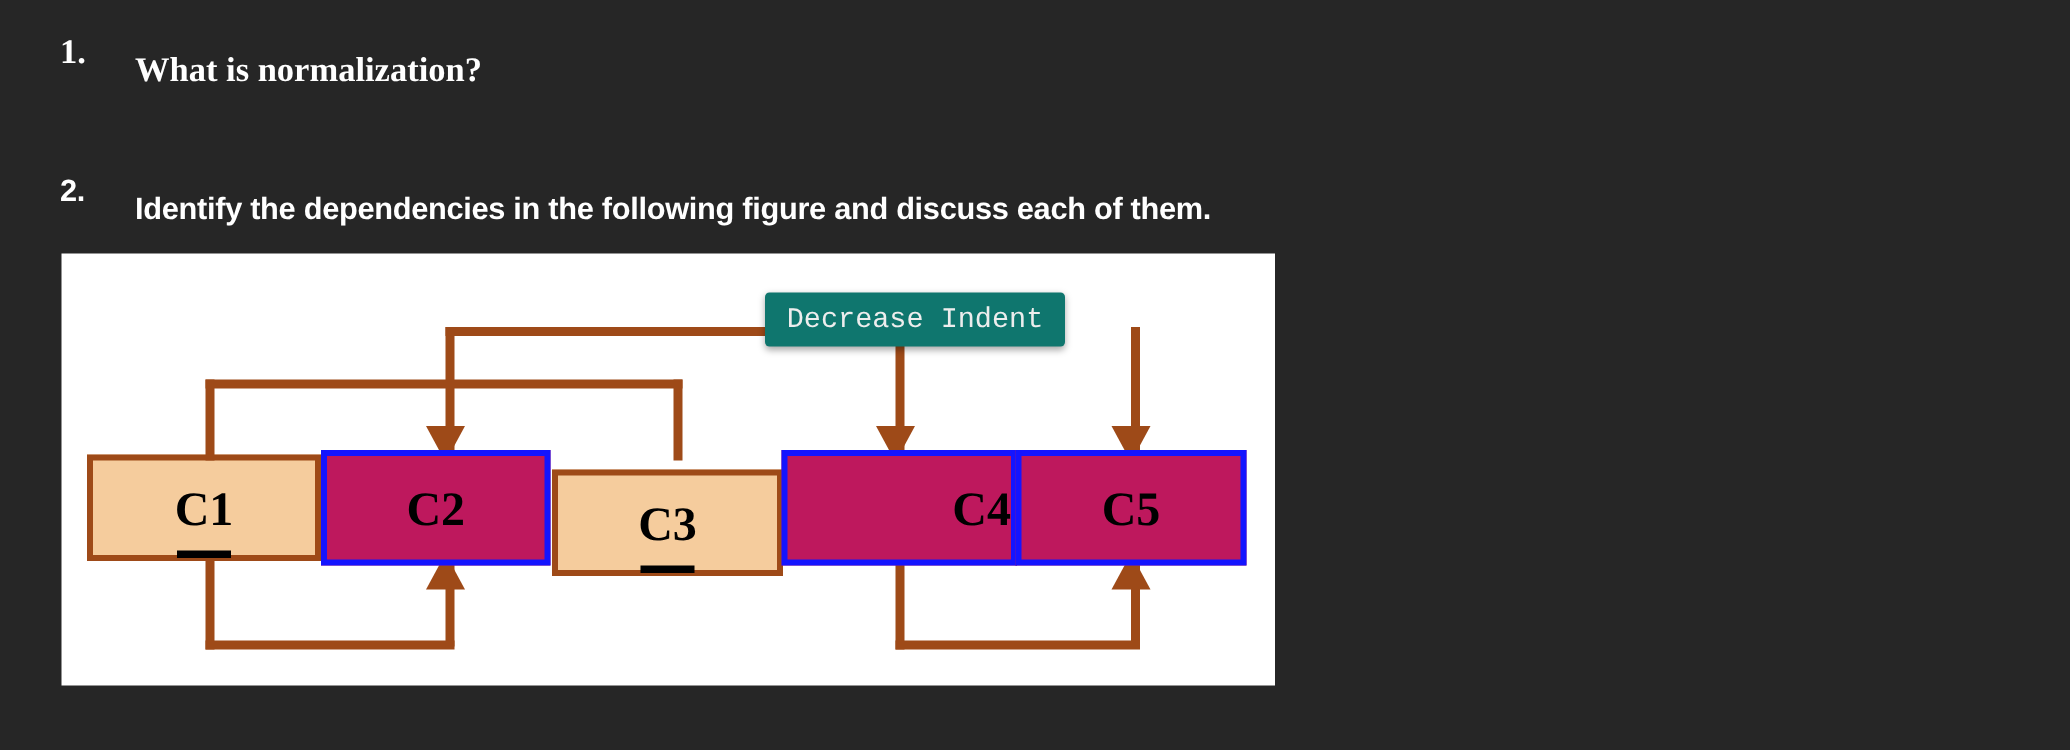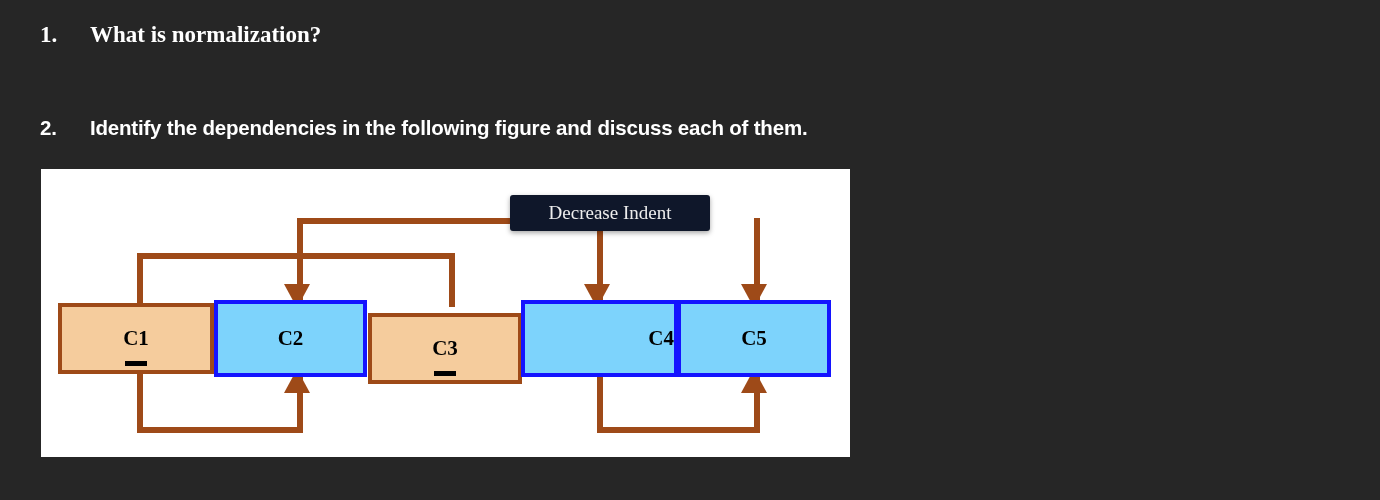--- a/index.html
+++ b/index.html
@@ -21,21 +21,21 @@
     color: #ffffff;
     white-space: nowrap;
   }
   .q-num {
     position: absolute;
     left: 0;
     top: 0;
   }
   .q-text {
     position: absolute;
-    top: 0;
+    top: 12px;
     text-align: right;
   }
 
   #question-1 { left: 40px; top: 22px; font-family: "Liberation Serif", serif; font-weight: bold; font-size: 23px; }
   #question-1 .q-text { left: 50px; }
 
   #question-2 { left: 40px; top: 116px; font-family: "Liberation Sans", sans-serif; font-weight: bold; font-size: 20.5px; letter-spacing: -0.2px; }
   #question-2 .q-text { left: 50px; }
 
   
@@ -50,31 +50,31 @@
 
   
   .col-box {
     position: absolute;
     box-sizing: border-box;
     display: flex;
     align-items: center;
     justify-content: center;
     font-family: "Liberation Serif", serif;
     font-weight: bold;
-    font-size: 21px;
+    font-size: 32px;
     color: #000000;
   }
   .col-box.tan {
     background: #F5CC9D;
     border: 4px solid #9E4A18;
     top: 134px;          
     height: 71px;
   }
   .col-box.blue {
-    background: #7dd3fc;
+    background: #be185d;
     border: 4px solid #1414FF;
     top: 131px;          
     height: 77px;
     z-index: 4;
   }
   .box-label { position: relative; display: inline-block; line-height: 1; }
   .box-label.underlined::after {
     content: "";
     position: absolute;
     left: 2px;
@@ -116,27 +116,27 @@
     border-bottom: 24px solid #9E4A18;
   }
 
   
   #tooltip-decrease-indent {
     position: absolute;
     left: 469px;   
     top: 26px;     
     width: 200px;
     height: 36px;
-    background: #0f172a;
+    background: #0f766e;
     border-radius: 3px;
     display: flex;
     align-items: center;
     justify-content: center;
     color: #EDEDED;
-    font-family: Liberation Serif, serif;
+    font-family: Liberation Mono, monospace;
     font-size: 19px;
     box-shadow: 0 2px 5px rgba(0,0,0,0.35);
     z-index: 10;
     white-space: nowrap;
   }
 </style>
 </head>
 <body>
 
 <div class="question" id="question-1">

